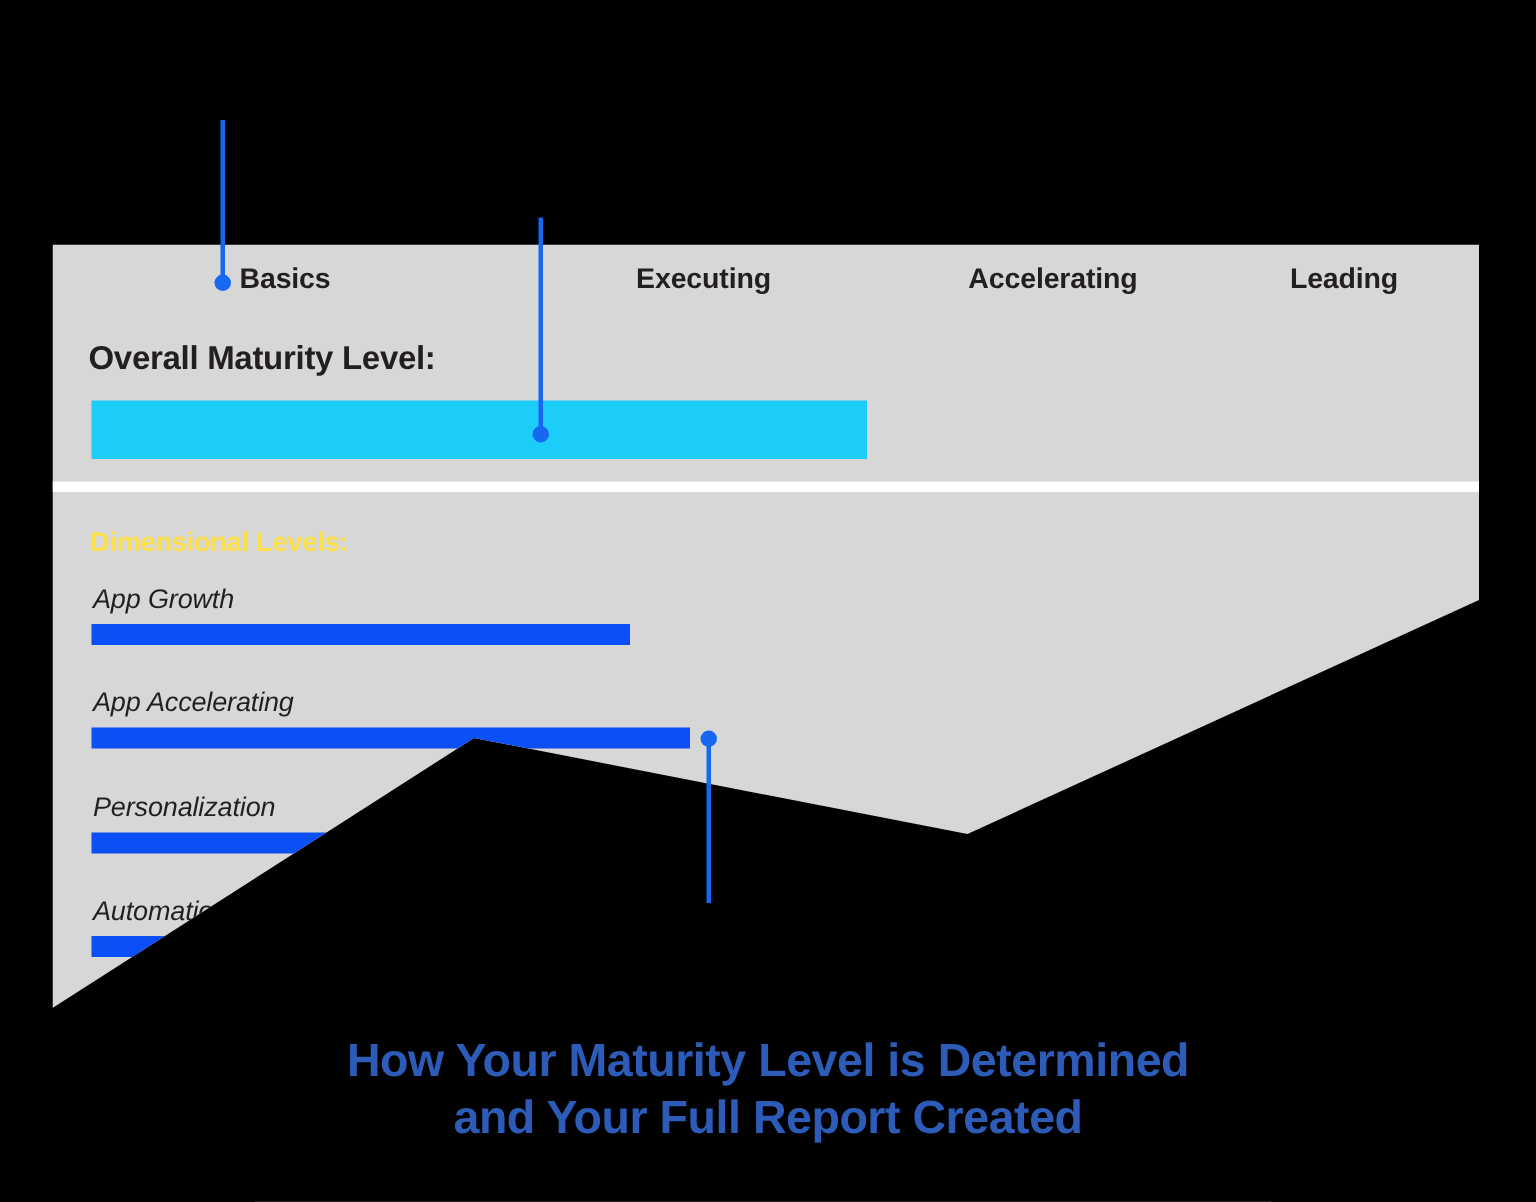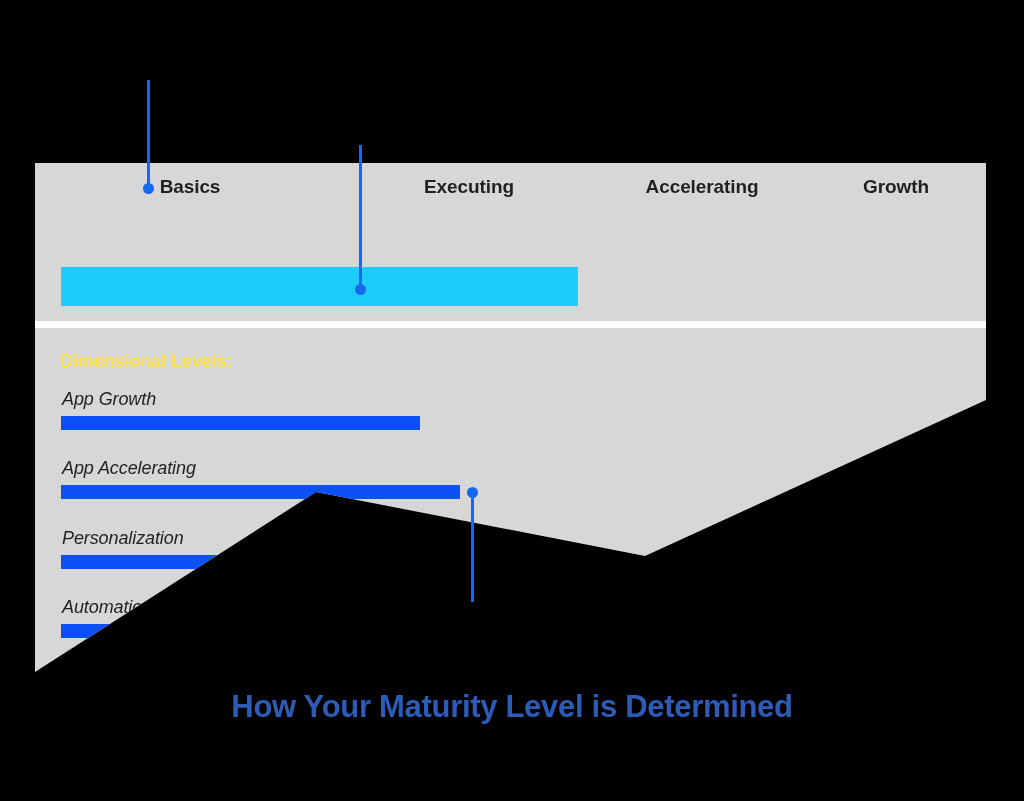--- a/index.html
+++ b/index.html
@@ -157,22 +157,23 @@
 
 <div id="stage">
 
   <div class="panel-clip">
     <div class="panel-bg"></div>
     <div class="panel-divider"></div>
 
     <div class="scale-label" style="left:190px">Basics</div>
     <div class="scale-label" style="left:469px">Executing</div>
     <div class="scale-label" style="left:702px">Accelerating</div>
-    <div class="scale-label" style="left:896px">Growth</div>
-
+    <div class="scale-label" style="left:896px">Leading</div>
+
+    <div class="overall-title">Overall Maturity Level:</div>
     <div class="overall-bar-track" style="width: 925px;">
       <div class="overall-bar-fill" id="overall-fill" style="width: 517px; background: rgb(28, 205, 250);"></div>
     </div>
 
     <div class="dimensional-title">Dimensional Levels:</div>
 
     <div class="dim-row" id="dim-row-0" style="top: 389px;">
       <div class="dim-label">App Growth</div>
       <div class="dim-bar" id="dim-bar-0" style="width: 359px; background: rgb(11, 79, 245);"></div>
     </div>
@@ -197,15 +198,16 @@
   <div class="leader-dot" id="leader-dot-0" style="left: 143px; top: 183px; background: rgb(23, 103, 240);"></div>
 
   <div class="leader" id="leader-line-1" style="left: 359px; top: 145px; height: 144px; background: rgb(23, 103, 240);"></div>
   <div class="leader-dot" id="leader-dot-1" style="left: 355px; top: 284px; background: rgb(23, 103, 240);"></div>
 
   <div class="leader" id="leader-line-2" style="left: 471px; top: 492px; height: 110px; background: rgb(23, 103, 240);"></div>
   <div class="leader-dot" id="leader-dot-2" style="left: 467px; top: 487px; background: rgb(23, 103, 240);"></div>
 
   <div class="headline" style="color: rgb(45, 92, 184);">
     <span class="hl-line">How Your Maturity Level is Determined</span>
+    <span class="hl-line">and Your Full Report Created</span>
   </div>
 
 </div>
 
 </body></html>

